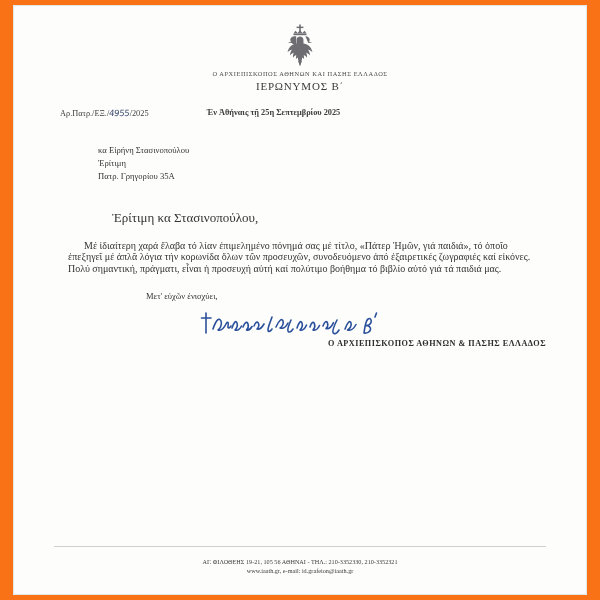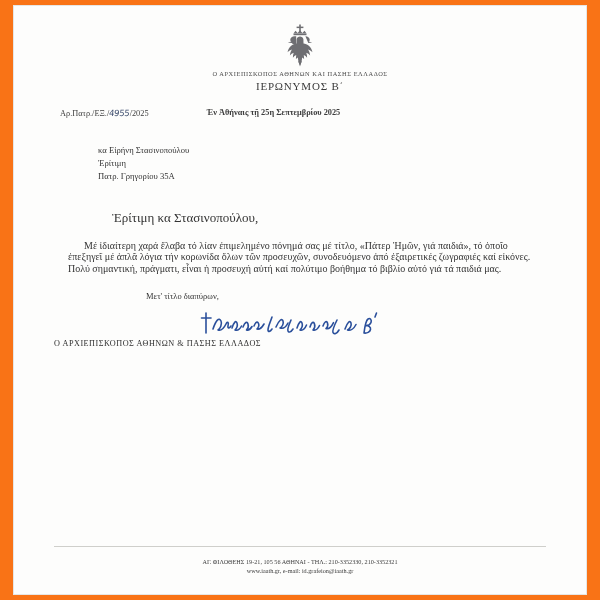--- a/index.html
+++ b/index.html
@@ -135,26 +135,27 @@
     margin-top: 6px;
     text-align: center;
     height: 30px;
     position: relative;
   }
   .signature {
     display: inline-block;
     color: #2a4f9b;
   }
   .sign-title {
-    text-align: left;
+    text-align: right;
     font-size: 8.2px;
     letter-spacing: 0.5px;
     color: #2e2e2e;
     margin-top: 2px;
     white-space: nowrap;
+    font-weight: bold;
   }
 
   
   .footer-rule {
     position: absolute;
     left: 40px;
     right: 40px;
     top: 540px;
     border-top: 1px solid #cfcfcb;
   }
@@ -214,21 +215,21 @@
         <div>Ἐρίτιμη</div>
         <div>Πατρ. Γρηγορίου 35Α</div>
       </div>
 
       <div class="salutation">Ἐρίτιμη κα Στασινοπούλου,</div>
 
       <div class="body-text">
         <p class="para-indent">Μέ ἰδιαίτερη χαρά ἔλαβα τό λίαν ἐπιμελημένο πόνημά σας μέ τίτλο, «Πάτερ Ἡμῶν, γιά παιδιά», τό ὁποῖο ἐπεξηγεῖ μέ ἁπλᾶ λόγια τήν κορωνίδα ὅλων τῶν προσευχῶν, συνοδευόμενο ἀπό ἐξαιρετικές ζωγραφιές καί εἰκόνες. Πολύ σημαντική, πράγματι, εἶναι ἡ προσευχή αὐτή καί πολύτιμο βοήθημα τό βιβλίο αὐτό γιά τά παιδιά μας.</p>
       </div>
 
-      <div class="closing">Μετ' τίτλο διαπύρων,</div>
+      <div class="closing">Μετ' εὐχῶν ἐνισχύει,</div>
 
       <div class="signature-wrap">
         <span class="signature">
           <svg width="200" height="30" viewBox="0 0 200 30" aria-hidden="true">
             <g fill="none" stroke="#2a4f9b" stroke-width="1.6" stroke-linecap="round" stroke-linejoin="round">
 
               <path d="M6 6 L6 26"></path>
               <path d="M1.5 11 L11 11"></path>
 
               <path d="M13 22 c3 -9 6 -12 8 -8 c1.5 3 -1 8 -3 9 c3 1 6 -2 8 -6 c1.5 -3 3 -2 2 2 c-0.5 2 1 3 3 0"></path>

